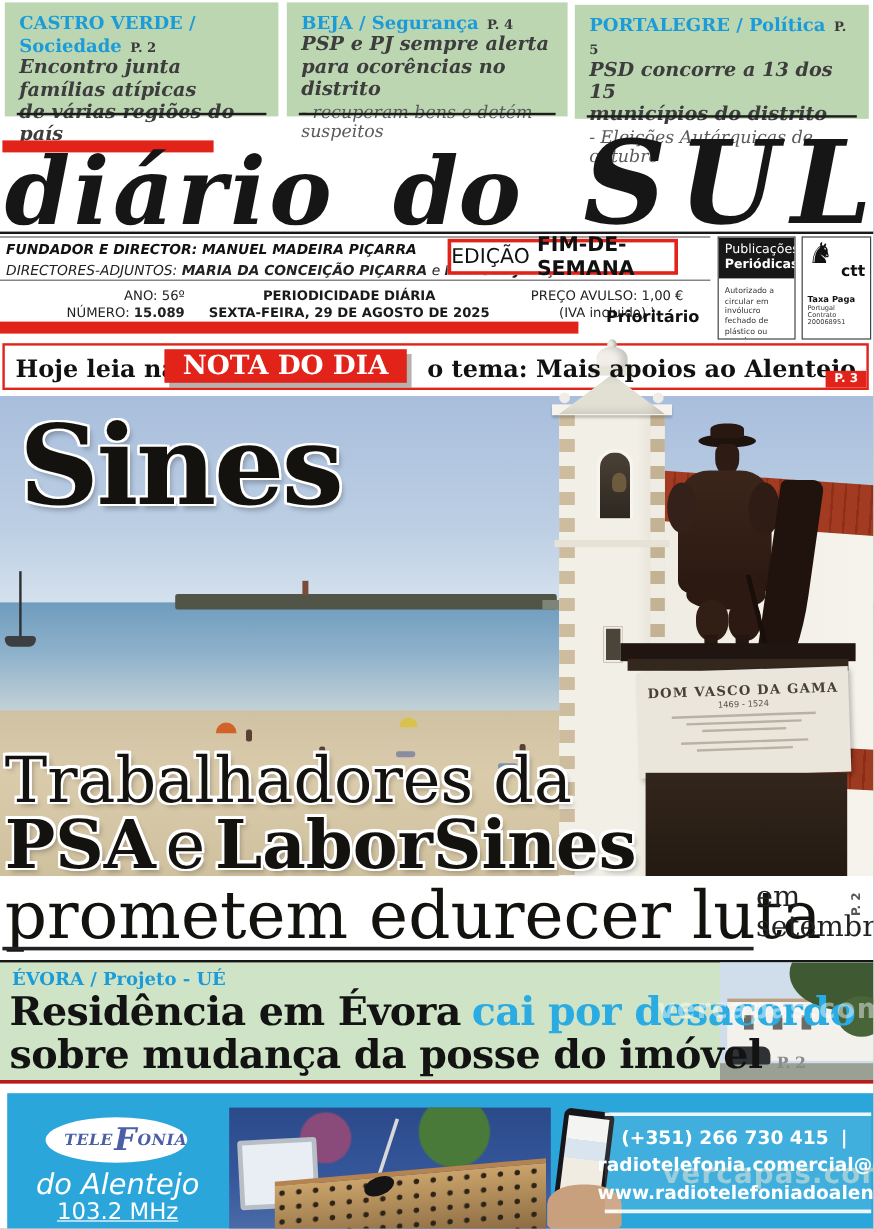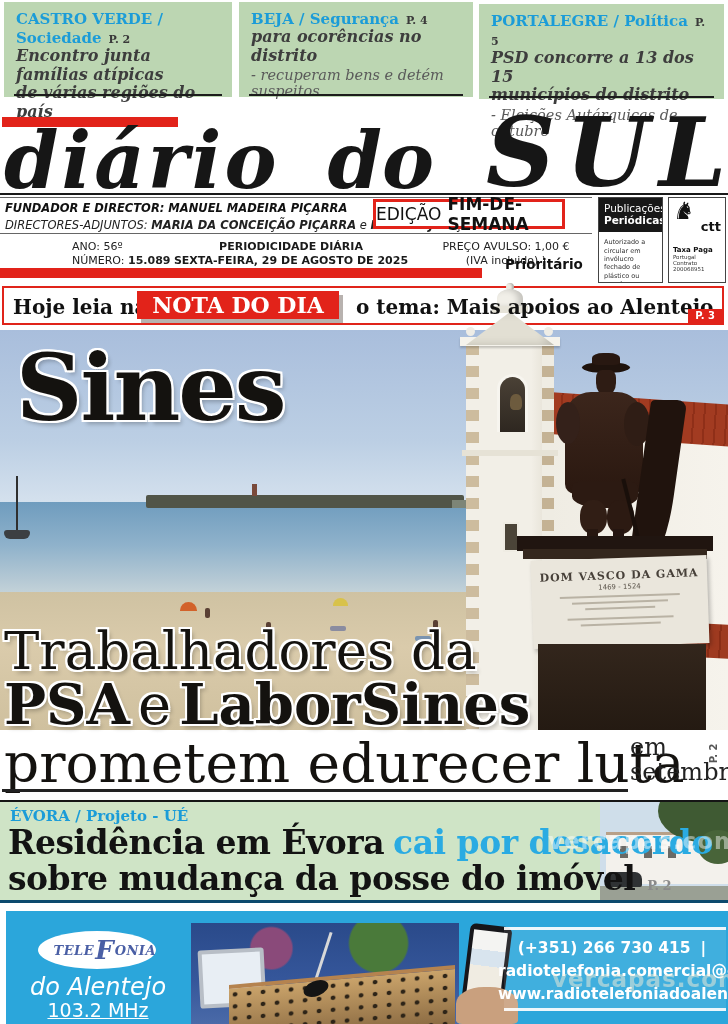--- a/index.html
+++ b/index.html
@@ -45,21 +45,21 @@
   .pub-note { font-size:6.5px; line-height:1.3; color:#333; padding:6px 3px 0 5px; }
 
   .ctt-box { left:668px; top:197px; width:58px; height:86px; border:1px solid #444; background:#fff; padding:1px 4px; }
   .ctt-horse { display:block; text-align:right; font-size:24px; line-height:24px; color:#111; transform:scaleX(-1); }
   .ctt-brand { text-align:right; font-weight:bold; font-size:13px; color:#111; margin-top:-4px; }
   .ctt-taxa { font-weight:bold; font-size:7px; color:#111; margin-top:12px; }
   .ctt-sm { font-size:5.5px; color:#333; }
 
   
   .ei { font-size:11px; color:#222; line-height:14px; }
-  .ei-left { left:24px; top:240px; width:130px; text-align:left;margin-left:48px; }
+  .ei-left { left:24px; top:240px; width:130px; text-align:right; }
   .ei-left .b { font-weight:bold; }
   .ei-center { left:158px; top:240px; width:266px; text-align:center; font-weight:bold; color:#1a1a1a; }
   .ei-right { left:438px; top:240px; width:136px; text-align:center; }
   .priority { left:505px; top:256px; font-weight:bold; font-size:13.5px; color:#111; }
   .red-bar { left:0; top:268px; width:482px; height:10px; background:#e2231a; }
 
   
   .nota { left:2px; top:286px; width:722px; height:39px; border:2px solid #e0241a; background:#fff; }
   .nota-prefix { position:absolute; left:9px; top:7px; font-family:"DejaVu Serif", serif; font-weight:bold; font-size:20px; color:#111; z-index:3; }
   .nota-badge { position:absolute; left:133px; top:3px; width:202px; height:28px; background:#e2231a; color:#fff;
@@ -144,21 +144,21 @@
   .hl-l1 { left:4px; top:624px; font-size:53px; line-height:1;text-align:center; }
   .hl-l2 { left:4px; top:676px; font-size:56px; line-height:1; }
   .hl-l2 .b { font-weight:bold; }
   .hl-l2 .e { margin:0 8px; }
   .hl-l3 { left:4px; top:736px; font-size:55px; line-height:1; }
   .hl-underline { left:2px; top:789px; width:626px; height:3px; background:#222; z-index:3; }
   .hl-tail { left:630px; top:735px; font-family:"DejaVu Serif", serif; font-size:24px; line-height:1.05; color:#222; z-index:3; }
   .hl-page-rot { left:704px; top:748px; font-weight:bold; font-size:10px; color:#555; transform:rotate(-90deg); z-index:3; }
 
   
-  .evora { left:0; top:800px; width:728px; height:103px; background:#cfe4c6; border-top:2px solid #151515; border-bottom:3px solid #0c4a6e; z-index:1; }
+  .evora { left:0; top:800px; width:728px; height:103px; background:#cfe4c6; border-top:2px solid #151515; border-bottom:3px solid #b91c1c; z-index:1; }
   .evora-photo { position:absolute; left:600px; top:0; width:128px; height:98px; background:#cfdeea; overflow:hidden; z-index:1; }
   .ev-build { position:absolute; left:6px; top:30px; width:122px; height:52px; background:#f3f1ec; box-shadow:inset 0 3px 0 #b8a088; }
   .ev-win { position:absolute; width:8px; height:12px; background:#6a6a66; top:44px; }
   .ev-tree { position:absolute; left:58px; top:-22px; width:90px; height:62px; background:#3f5a33; border-radius:50%; }
   .ev-tree2 { position:absolute; left:98px; top:28px; width:40px; height:34px; background:#486439; border-radius:50%; }
   .ev-road { position:absolute; left:0; bottom:0; width:128px; height:14px; background:#9aa094; }
   .ev-car { position:absolute; left:6px; top:70px; width:36px; height:15px; background:#2f3234; border-radius:5px 7px 2px 2px; }
   .evora-kicker { position:absolute; left:10px; top:5px; font-family:"DejaVu Serif", serif; font-weight:bold; font-size:15px; color:#1b9cd8; z-index:2; }
   .evora-h { position:absolute; font-family:"DejaVu Serif", serif; font-weight:bold; font-size:33px; line-height:1; color:#131313; letter-spacing:-0.5px; z-index:2; white-space:nowrap; }
   .evora-h1 { left:8px; top:24px; }
@@ -205,20 +205,21 @@
 
   <div class="abs teaser" id="teaser1">
     <span class="teaser-kicker">CASTRO VERDE / Sociedade</span><span class="teaser-page">P. 2</span>
     <div class="teaser-line">Encontro junta</div>
     <div class="teaser-line">famílias atípicas</div>
     <div class="teaser-line">de várias regiões do país</div>
     <div class="teaser-underline"></div>
   </div>
   <div class="abs teaser" id="teaser2">
     <span class="teaser-kicker">BEJA / Segurança</span><span class="teaser-page">P. 4</span>
+    <div class="teaser-line">PSP e PJ sempre alerta</div>
     <div class="teaser-line">para ocorências no distrito</div>
     <div class="teaser-sub">- recuperam bens e detém suspeitos</div>
     <div class="teaser-underline"></div>
   </div>
   <div class="abs teaser" id="teaser3">
     <span class="teaser-kicker">PORTALEGRE / Política</span><span class="teaser-page">P. 5</span>
     <div class="teaser-line">PSD concorre a 13 dos 15</div>
     <div class="teaser-line">municípios do distrito</div>
     <div class="teaser-sub">- Eleições Autárquicas de outubro</div>
     <div class="teaser-underline"></div>

